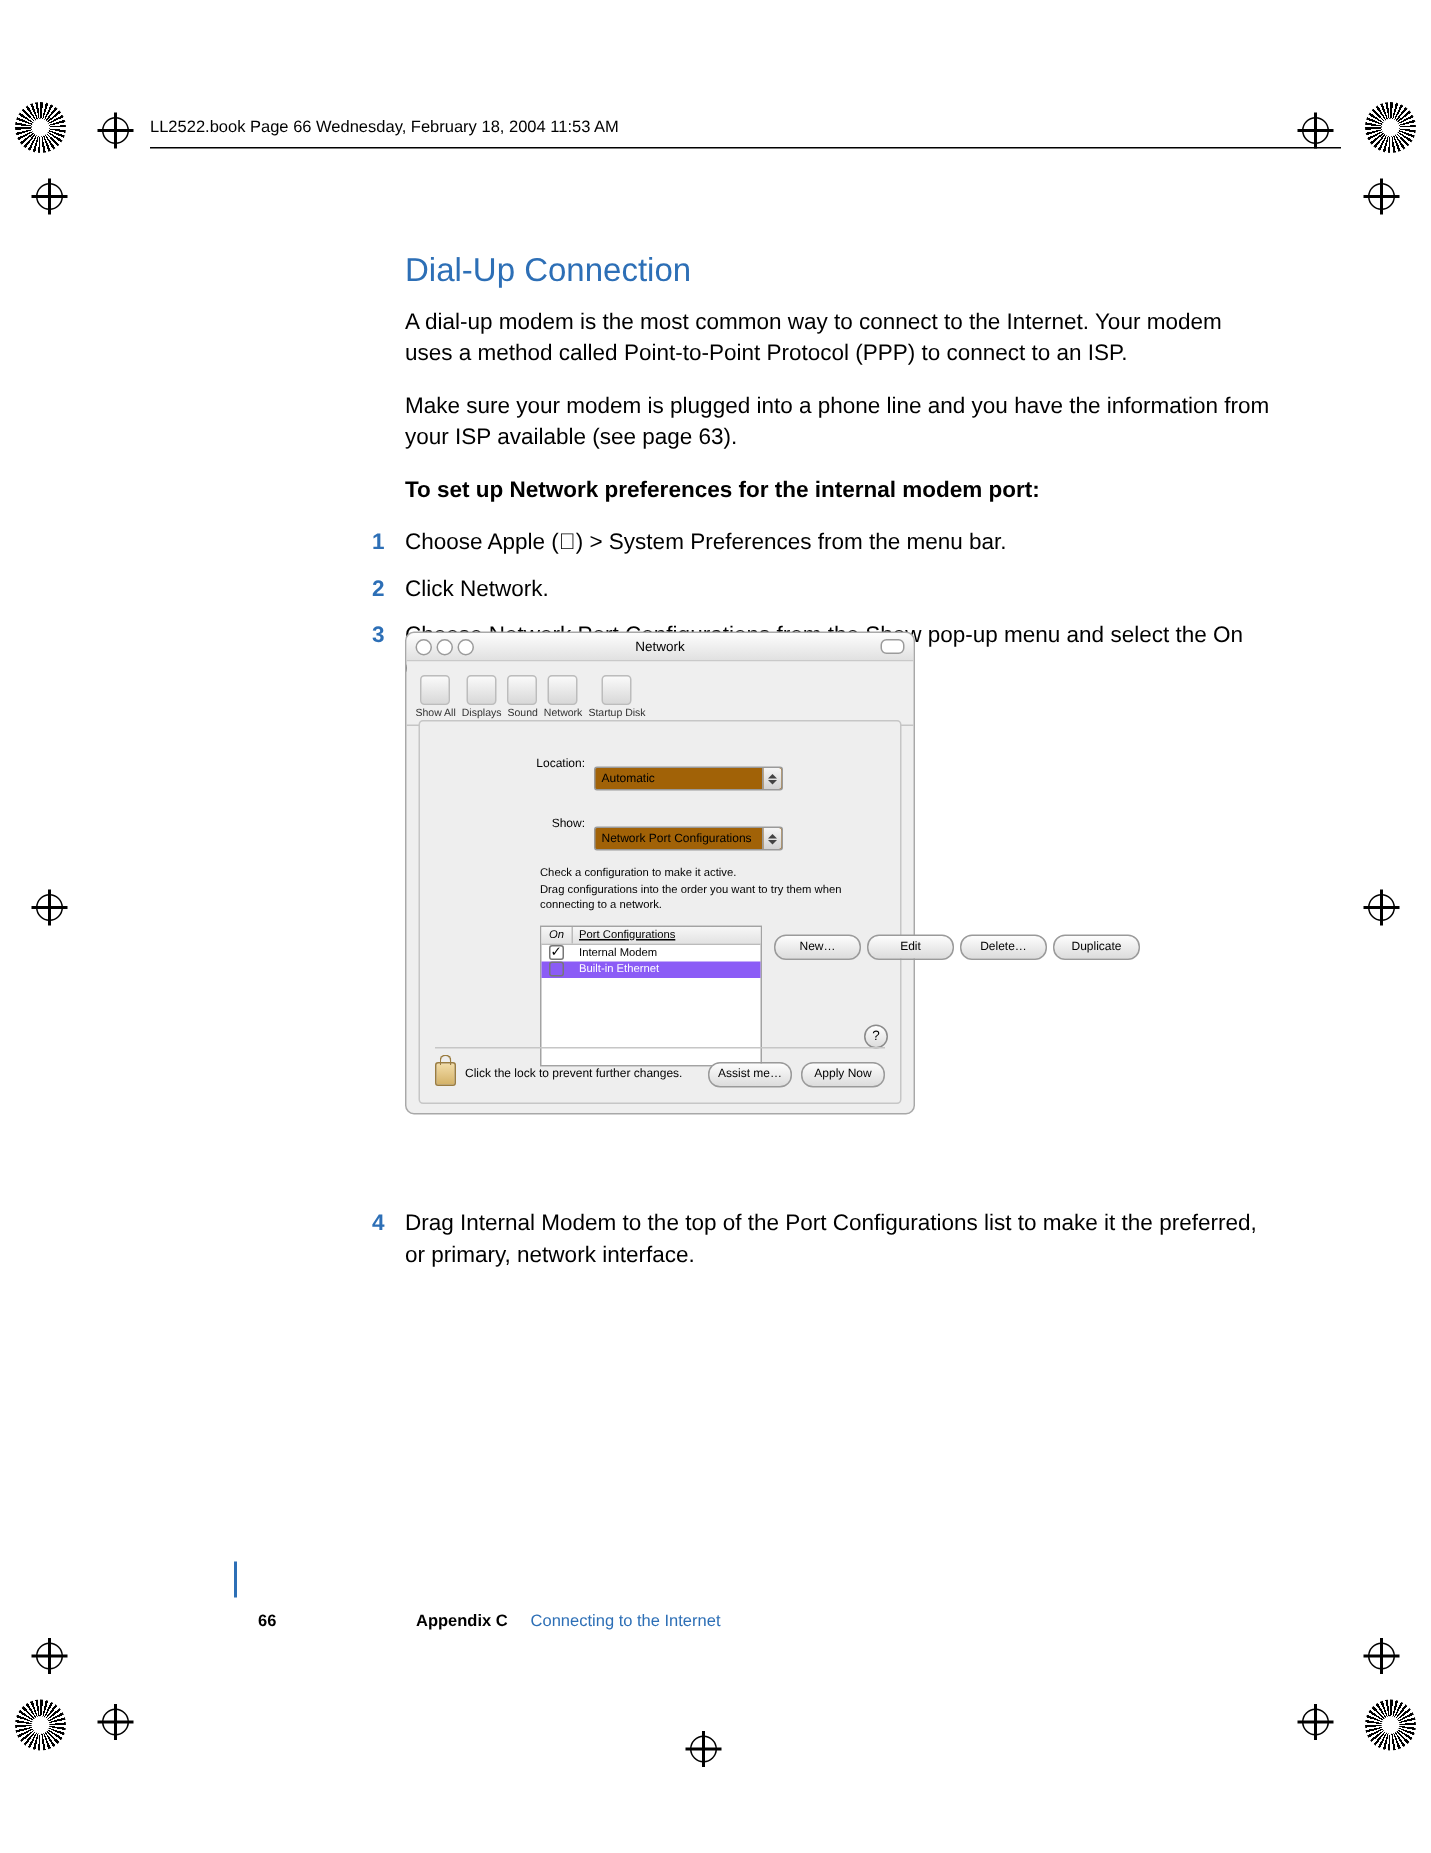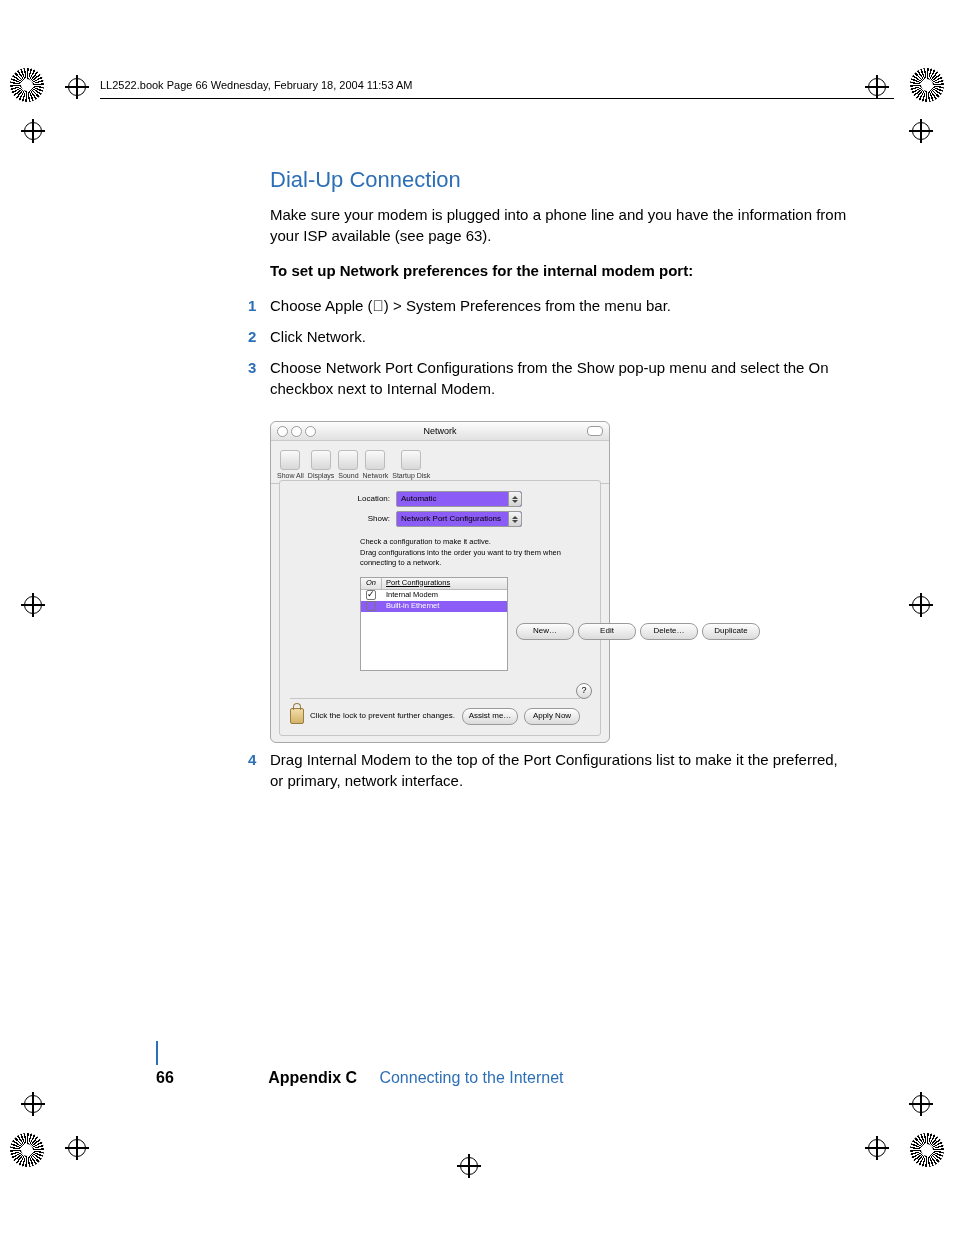--- a/index.html
+++ b/index.html
@@ -16,21 +16,21 @@
   .header-text{position:absolute;left:100px;top:79px;font-size:11px;color:#000;}
   
   .content{position:absolute;left:270px;top:165px;width:580px;font-size:15px;line-height:1.4;}
   .content h1{color:#2d6fb6;font-weight:400;font-size:22px;margin:0 0 8px 0;}
   .content p{margin:0 0 14px 0;}
   .bold{font-weight:600;}
   .steps{list-style:none;padding:0;margin:0;}
   .steps li{position:relative;padding-left:0;margin-bottom:10px;}
   .num{position:absolute;left:-22px;color:#2d6fb6;font-weight:600;}
   
-  .footer{position:absolute;left:156px;bottom:148px;font-size:16px;}
+  .footer{position:absolute;left:172px;bottom:148px;font-size:11px;}
   .footer .pn{font-weight:700;margin-right:90px;}
   .footer .app{font-weight:700;}
   .footer .title{color:#2d6fb6;}
   .footer-rule{position:absolute;left:156px;bottom:170px;width:2px;height:24px;background:#2d6fb6;}
   
   .window{position:absolute;left:0;top:256px;width:338px;height:320px;border:1px solid #a8a8a8;border-radius:6px;
           background:linear-gradient(#f3f3f3,#e8e8e8 18px,#efefef 18px);font-size:8px;color:#000;
           box-shadow:none;}
   .titlebar{height:18px;position:relative;border-bottom:1px solid #c9c9c9;border-radius:6px 6px 0 0;
             background:linear-gradient(#fdfdfd,#e1e1e1);}
@@ -38,22 +38,22 @@
   .tl-btns span{width:9px;height:9px;border-radius:50%;background:#fff;border:1px solid #9b9b9b;display:block;}
   .tl-title{text-align:center;line-height:18px;font-size:9px;}
   .tl-pill{position:absolute;right:6px;top:4px;width:14px;height:8px;border:1px solid #9b9b9b;border-radius:4px;background:#fff;}
   .toolbar{height:38px;display:flex;align-items:flex-end;padding:2px 6px 2px 6px;gap:4px;border-bottom:1px solid #c5c5c5;}
   .tb-item{display:flex;flex-direction:column;align-items:center;font-size:7px;color:#333;}
   .tb-icon{width:18px;height:18px;border:1px solid #bcbcbc;border-radius:3px;margin-bottom:1px;
            background:linear-gradient(#fafafa,#d8d8d8);}
   .pane{position:absolute;left:8px;right:8px;top:58px;bottom:6px;background:#eeeeee;border:1px solid #c6c6c6;border-radius:3px;}
   .row{display:flex;align-items:center;margin:4px 0;font-size:8px;}
   .row .lbl{width:110px;text-align:right;padding-right:6px;}
-  .select{height:14px;width:120px;border:1px solid #9a9a9a;border-radius:2px;background:#8b5cf6;position:relative;
-          padding-left:4px;line-height:13px;font-size:8px;}
+  .select{height:14px;width:120px;border:1px solid #9a9a9a;border-radius:2px;background:#a16207;position:relative;
+          padding-left:4px;line-height:13px;font-size:8px;margin-top:20px;}
   .select .arrow{position:absolute;right:0;top:0;bottom:0;width:12px;border-left:1px solid #9a9a9a;
                  background:linear-gradient(#f5f5f5,#d3d3d3);border-radius:0 2px 2px 0;
                  display:flex;flex-direction:column;align-items:center;justify-content:center;gap:1px;}
   .select .arrow::before{content:"";border-left:3px solid transparent;border-right:3px solid transparent;border-bottom:3px solid #444;}
   .select .arrow::after{content:"";border-left:3px solid transparent;border-right:3px solid transparent;border-top:3px solid #444;}
   .hint{font-size:7.5px;line-height:1.4;color:#000;margin:10px 0 8px 80px;width:210px;}
   .table{margin-left:80px;width:146px;border:1px solid #a3a3a3;background:#fff;height:92px;}
   .table .hdr{display:flex;font-size:7.5px;background:linear-gradient(#f7f7f7,#e2e2e2);border-bottom:1px solid #bbb;height:11px;}
   .table .hdr div:first-child{width:20px;border-right:1px solid #bbb;text-align:center;font-style:italic;}
   .table .hdr div:last-child{flex:1;padding-left:4px;text-decoration:underline;}
@@ -61,21 +61,21 @@
   .trow .cb{width:20px;border-right:1px solid transparent;display:flex;justify-content:center;}
   .trow .cb span{width:8px;height:8px;border:1px solid #777;border-radius:2px;display:block;position:relative;}
   .trow.checked .cb span::after{content:"✓";position:absolute;left:0;top:-3px;font-size:9px;color:#000;}
   .trow .txt{flex:1;padding-left:4px;}
   .trow.sel{background:#8b5cf6;color:#fff;}
   .btns{position:absolute;left:236px;top:142px;display:flex;flex-direction:row;gap:4px;}
   .aqua{width:56px;height:15px;border:1px solid #9a9a9a;border-radius:8px;
         background:linear-gradient(#fdfdfd,#dcdcdc);font-size:8px;text-align:center;line-height:14px;}
   .help{position:absolute;right:8px;bottom:36px;width:14px;height:14px;border:1px solid #8a8a8a;border-radius:50%;
         text-align:center;line-height:13px;font-size:9px;background:linear-gradient(#fff,#dcdcdc);}
-  .lockrow{position:absolute;left:10px;right:20px;bottom:8px;height:22px;border-top:1px solid #c6c6c6;
+  .lockrow{position:absolute;left:10px;right:10px;bottom:8px;height:22px;border-top:1px solid #c6c6c6;
            display:flex;align-items:center;padding-top:6px;}
   .lock-icon{width:12px;height:14px;border:1px solid #9a7c40;border-radius:2px;margin-right:6px;
              background:linear-gradient(#f2dca8,#d4b268);position:relative;}
   .lock-icon::before{content:"";position:absolute;left:2px;top:-6px;width:6px;height:6px;border:1px solid #9a7c40;
                      border-bottom:none;border-radius:4px 4px 0 0;}
   .lockrow .sp{flex:1;}
   .lockrow .aqua{width:54px;margin-left:6px;}
 </style>
 </head>
 <body>
@@ -96,20 +96,21 @@
   <div class="sun" style="right:10px;bottom:68px"></div>
   <div class="reg" style="right:24px;bottom:122px"></div>
   <div class="reg" style="right:68px;bottom:78px"></div>
   <div class="reg" style="left:460px;bottom:60px"></div>
 
   <div class="header-text">LL2522.book  Page 66  Wednesday, February 18, 2004  11:53 AM</div>
   <div class="header-line"></div>
 
   <div class="content">
     <h1>Dial-Up Connection</h1>
+    <p>A dial-up modem is the most common way to connect to the Internet. Your modem uses a method called Point-to-Point Protocol (PPP) to connect to an ISP.</p>
     <p>Make sure your modem is plugged into a phone line and you have the information from your ISP available (see page 63).</p>
     <p class="bold">To set up Network preferences for the internal modem port:</p>
     <ol class="steps">
       <li><span class="num">1</span><span>Choose Apple () &gt; System Preferences from the menu bar.</span></li>
       <li><span class="num">2</span><span>Click Network.</span></li>
       <li><span class="num">3</span><span>Choose Network Port Configurations from the Show pop-up menu and select the On checkbox next to Internal Modem.</span></li>
     </ol>
 
     <div class="window">
       <div class="titlebar">

